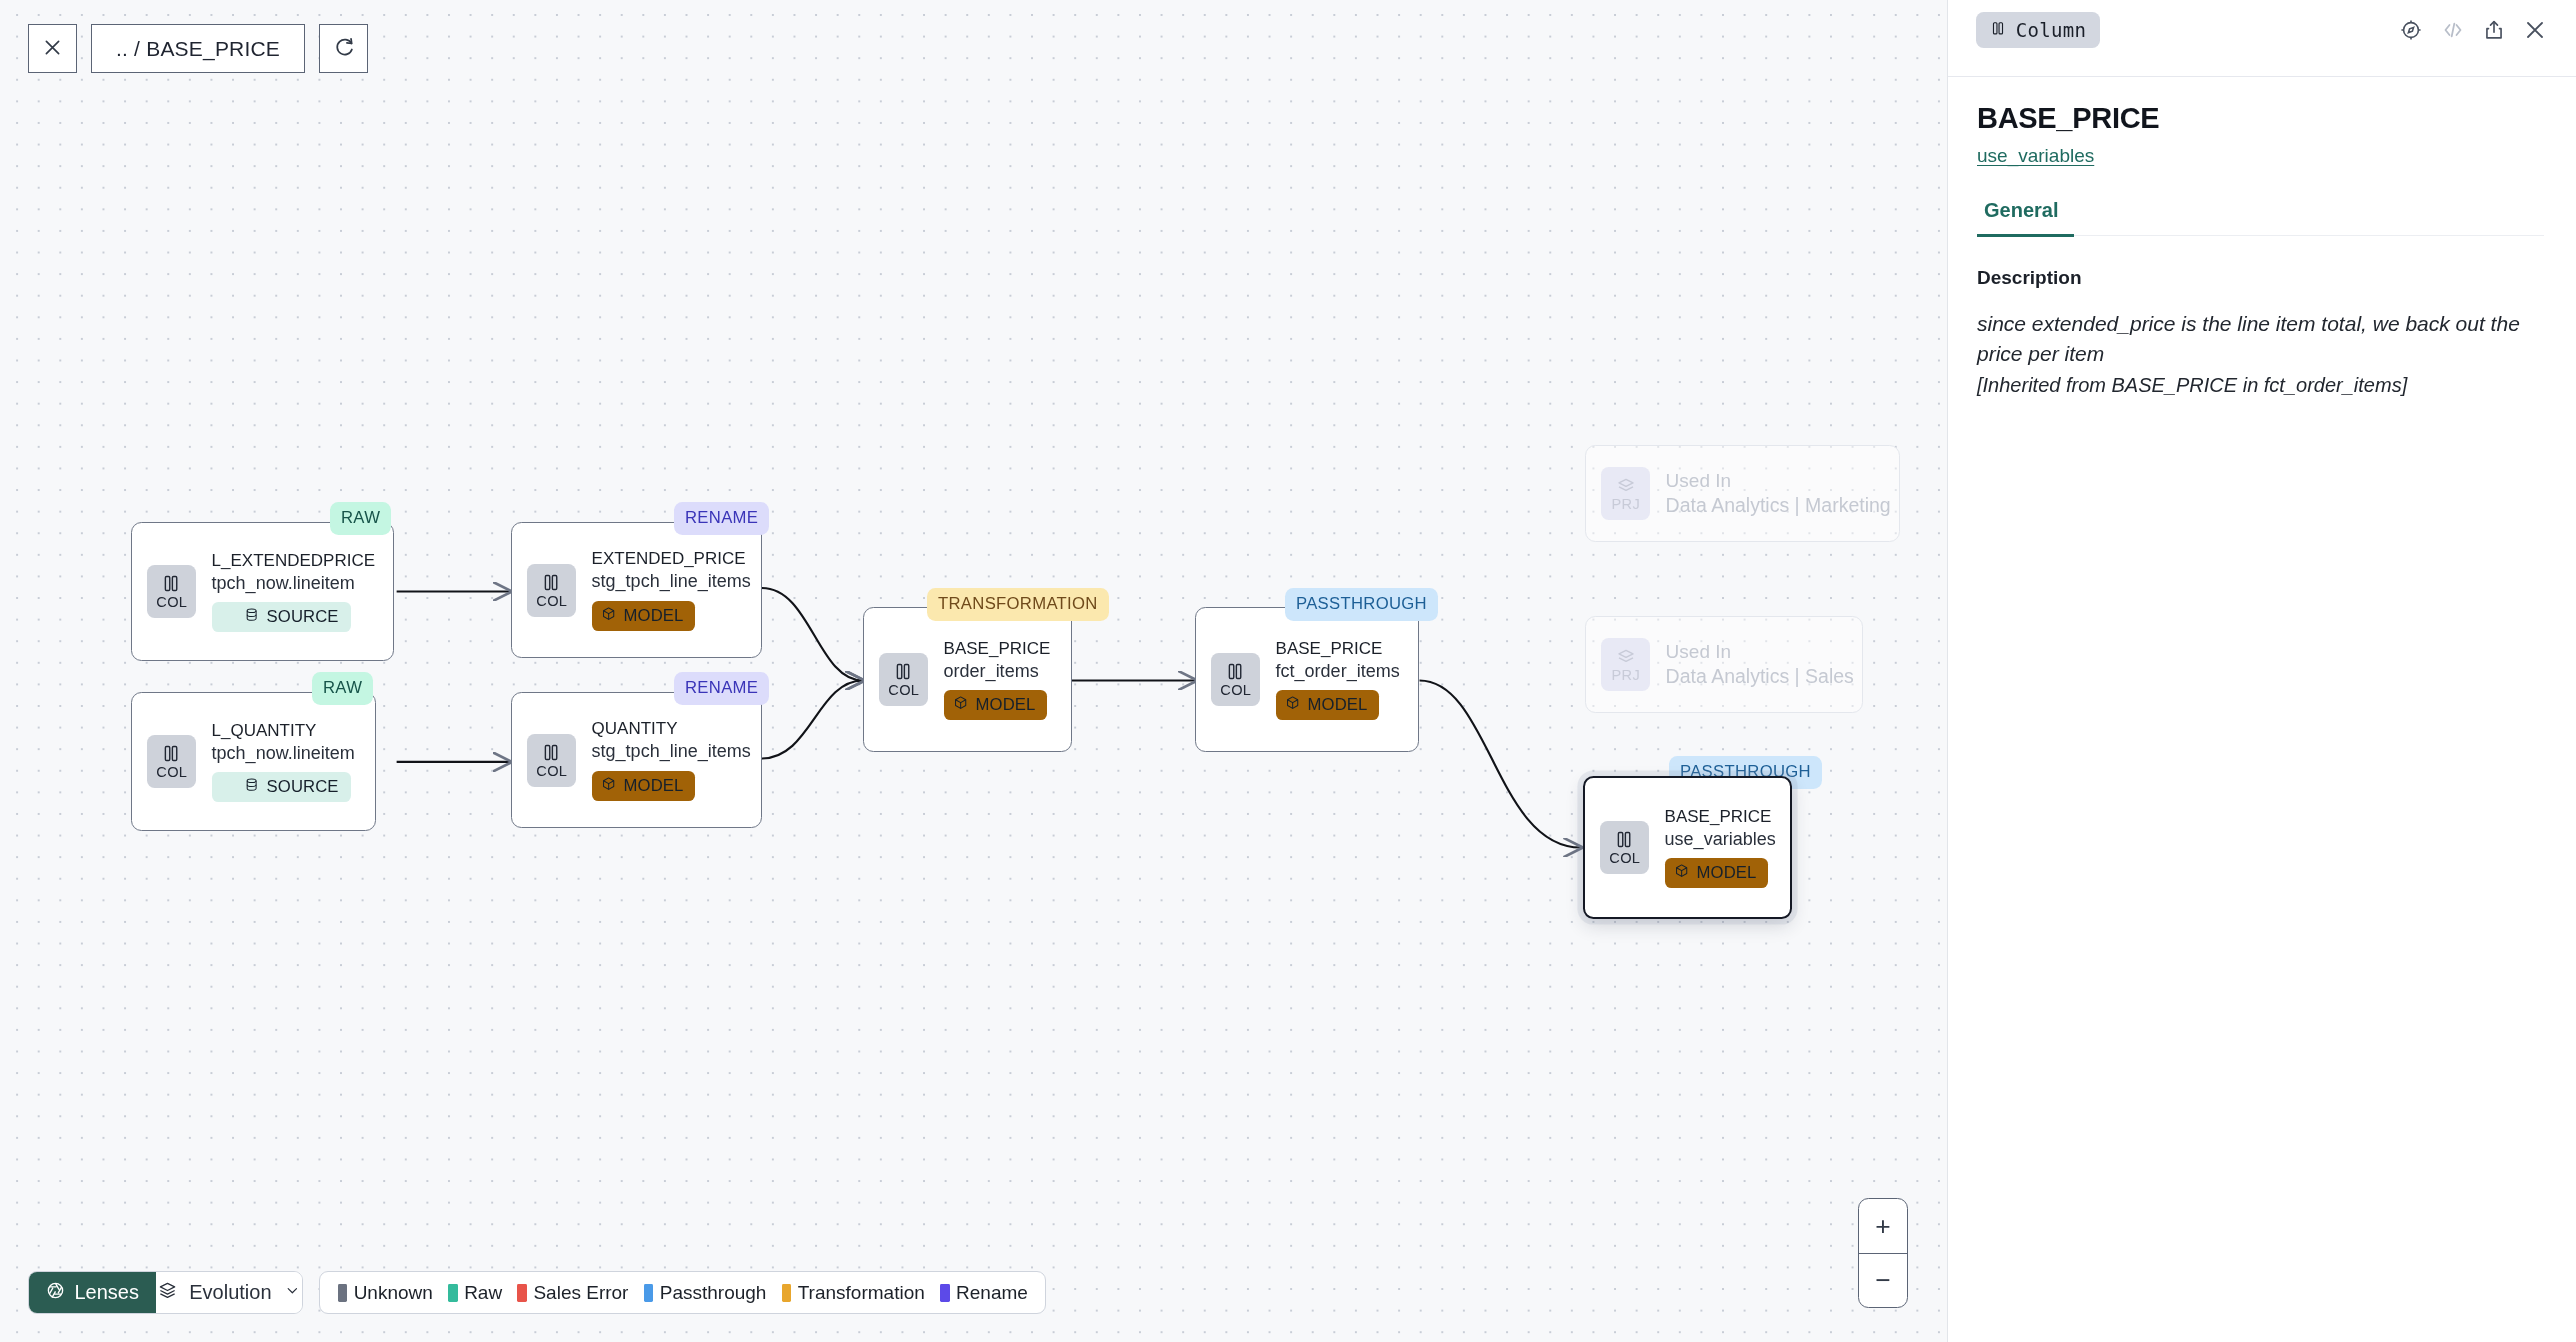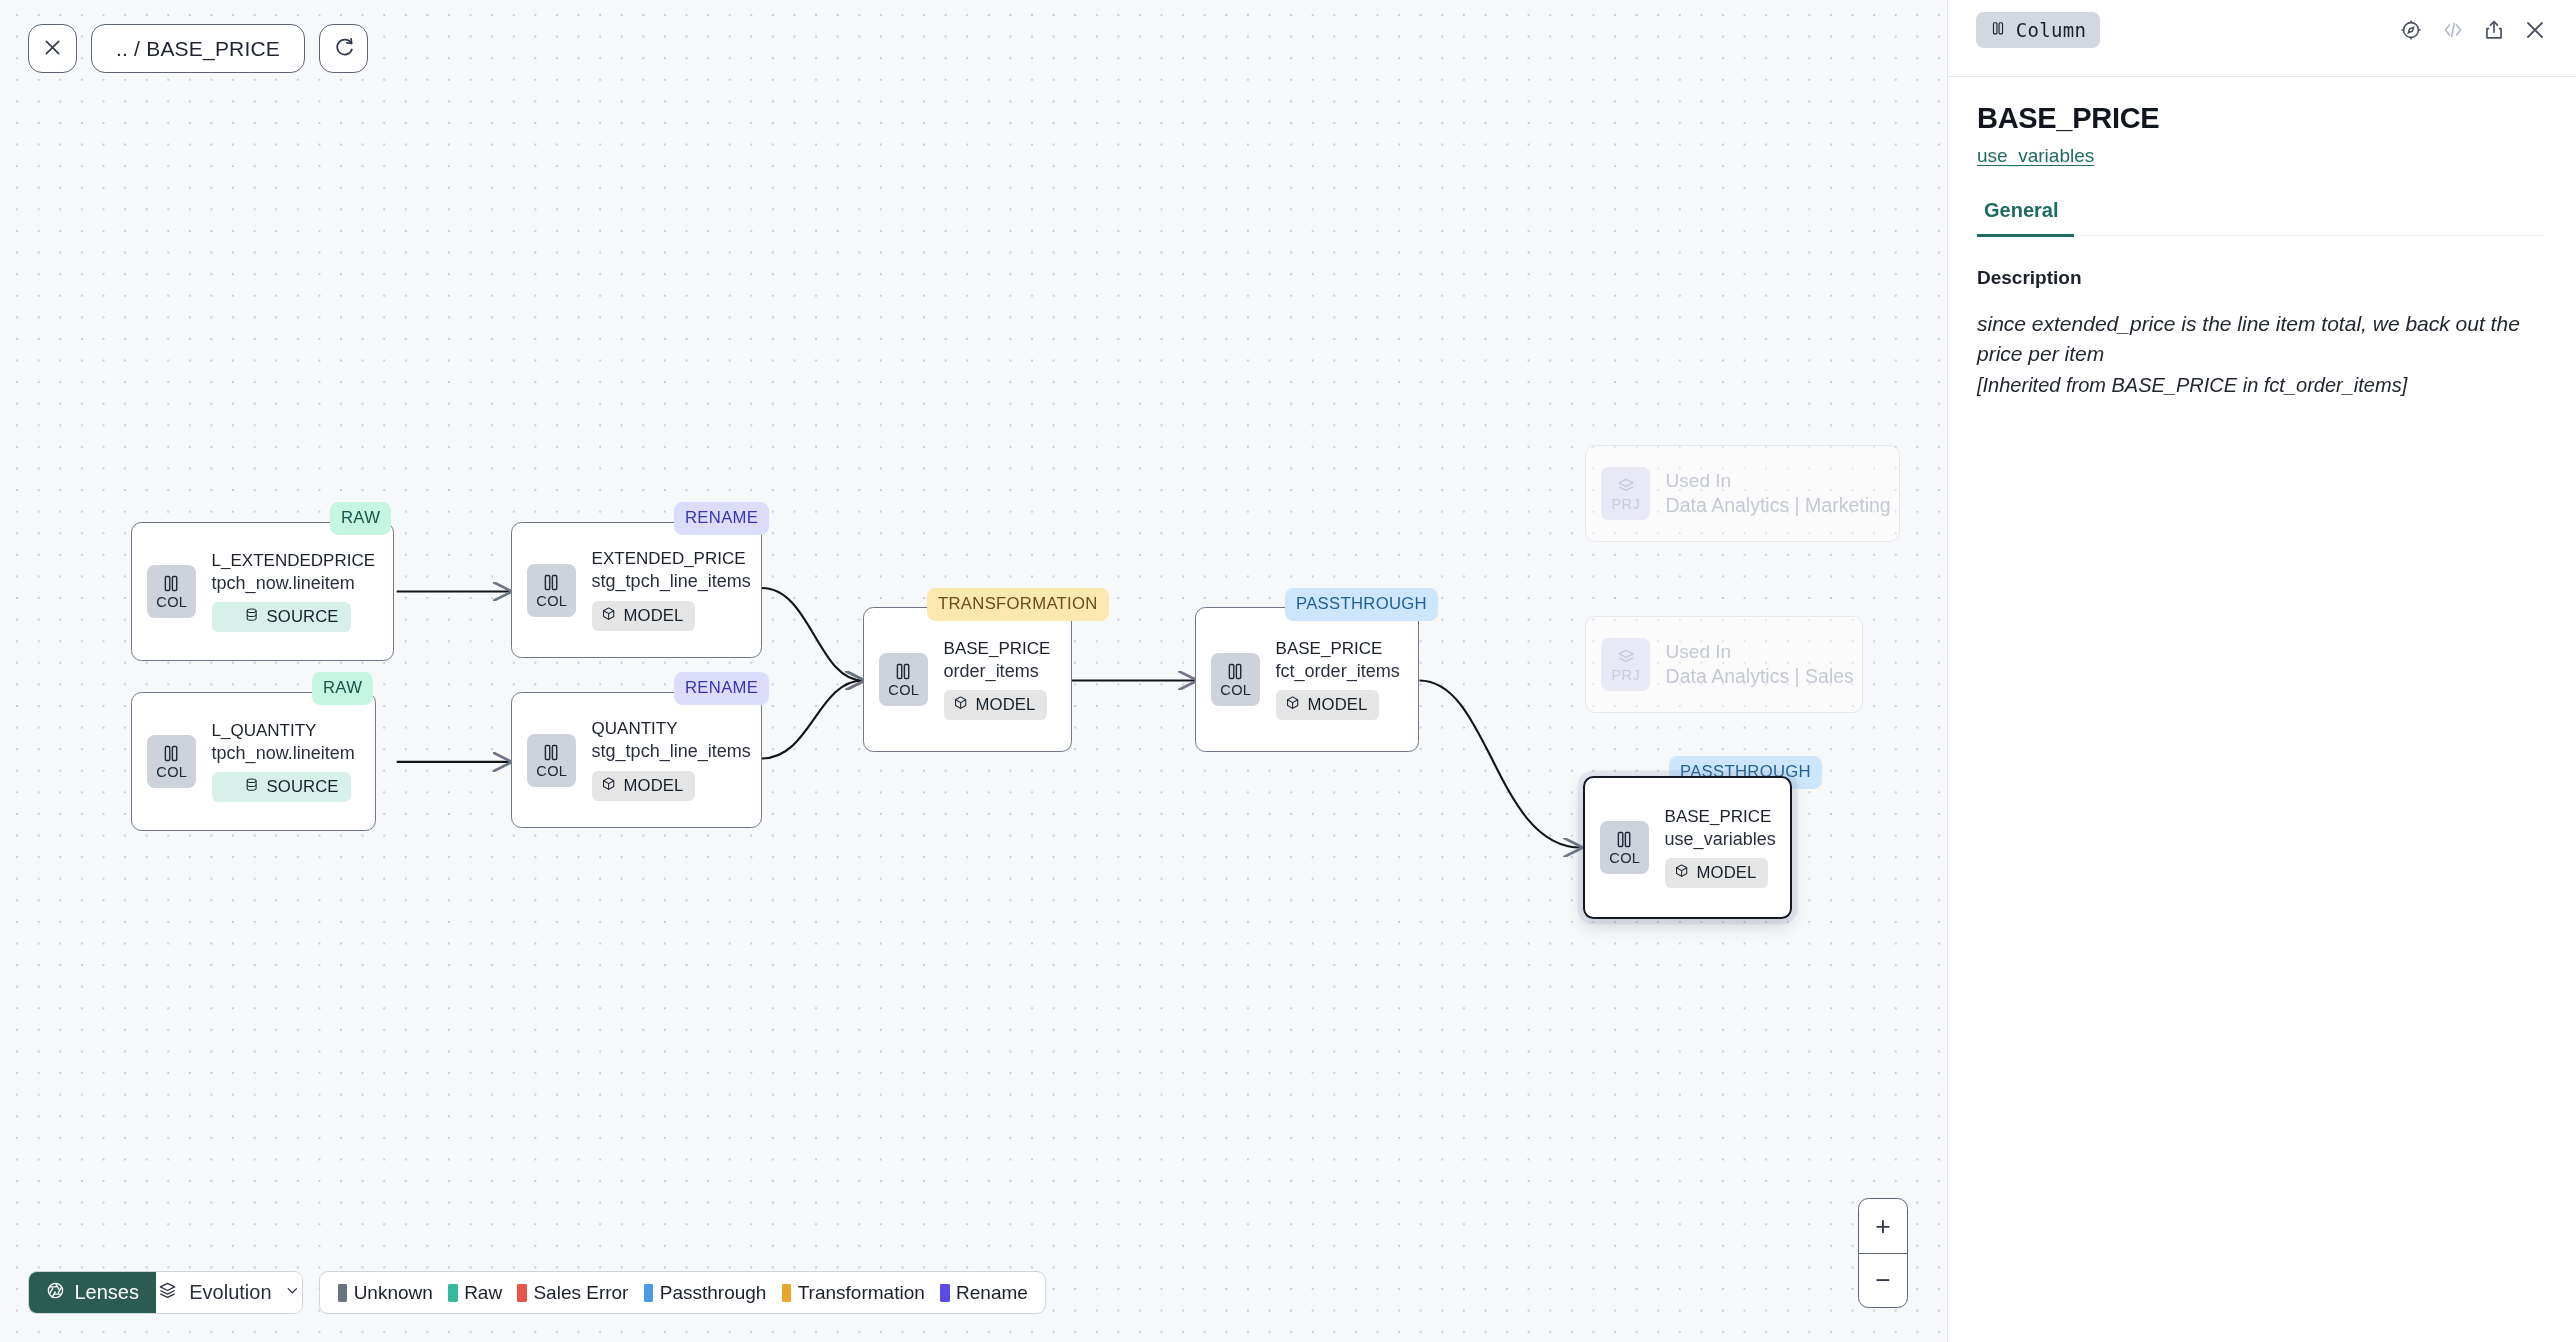--- a/index.html
+++ b/index.html
@@ -21,21 +21,21 @@
     background-position: 6.3px 4.2px;
     overflow: hidden;
     flex: 0 0 auto;
   }
 
   
   .topbar { position: absolute; top: 24px; left: 28px; display: flex; align-items: center; gap: 14px; z-index: 30;}
   .tb-btn {
     background: #ffffff;
     border: 1.2px solid #5b6475;
-    border-radius: 14px;
+    border-radius: 0;
     height: 49px;
     display: flex; align-items: center; justify-content: center;
     color: #323a47;
     cursor: pointer;
   }
   .tb-square { width: 49px; }
   .tb-crumb { padding: 0 24px; font-size: 21px; color: #1f2430; letter-spacing: 0.2px; }
 
   
   .node {
@@ -76,21 +76,21 @@
   .node-chip {
     margin-top: 5.6px;
     display: inline-flex; align-items: center; gap: 7.7px;
     padding: 4.9px 12px 4.9px 9px;
     border-radius: 6.3px;
     font-size: 16.7px;
     width: fit-content;
     letter-spacing: 0.1px;
   }
   .chip-source { background: #d8f0ea; color: #16202b; padding-left: 32px; }
-  .chip-model  { background: #e5e5e5; color: #16202b; }
+  .chip-model  { background: #a16207; color: #16202b; }
 
   
   .lens-badge {
     position: absolute;
     border-radius: 8.4px;
     font-size: 16.7px;
     padding: 6.3px 11px;
     letter-spacing: 0.3px;
     z-index: 12;
     white-space: nowrap;

